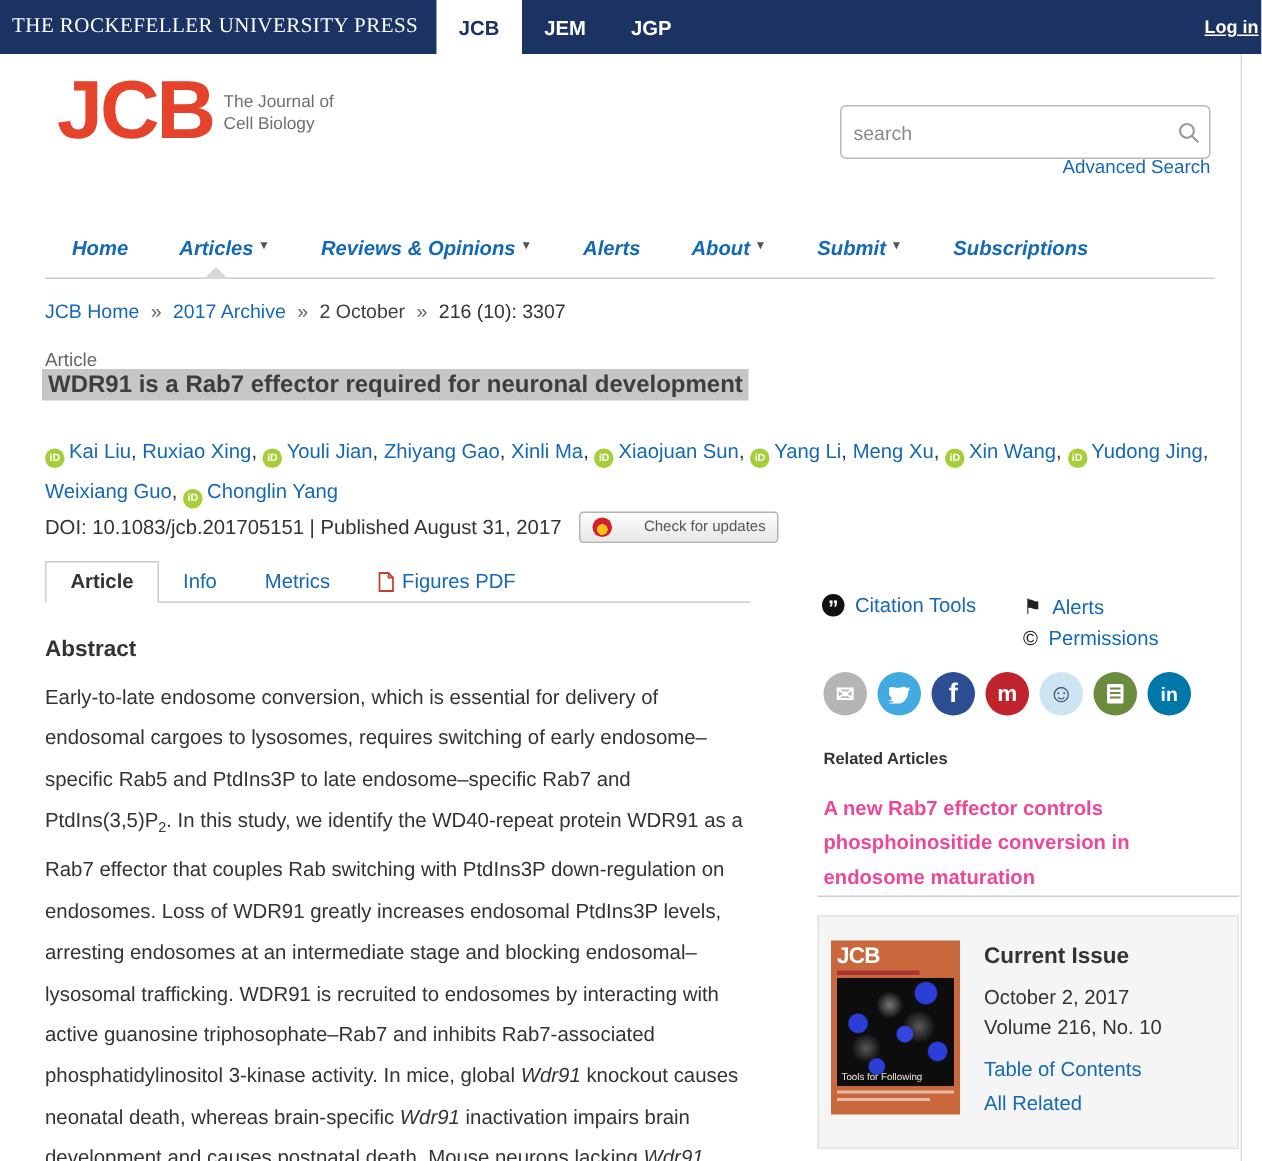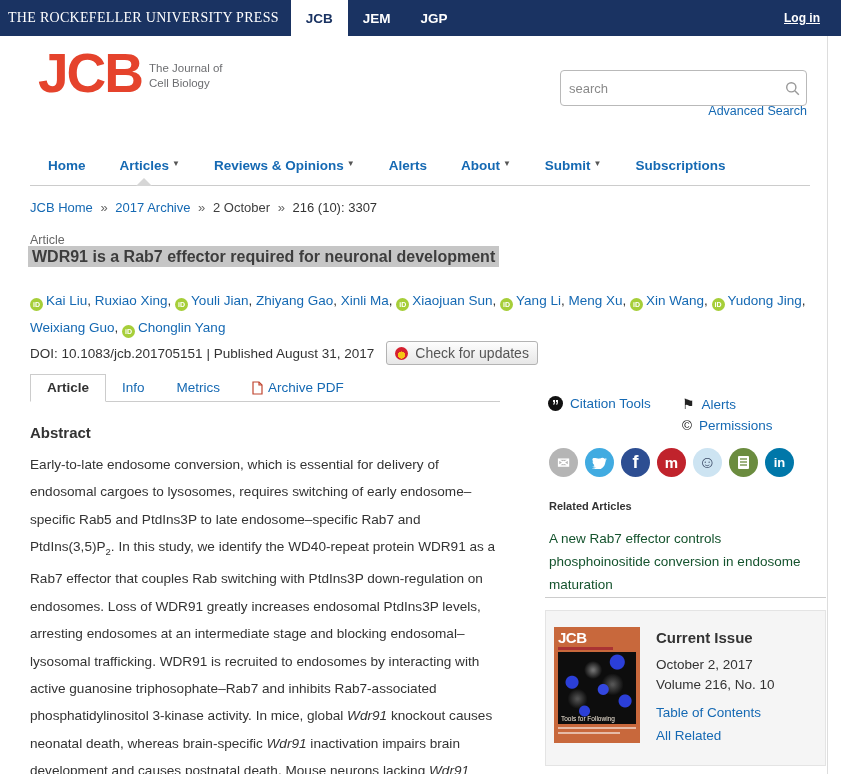--- a/index.html
+++ b/index.html
@@ -9,54 +9,54 @@
     font-family:"Liberation Sans", sans-serif;
   }
   a { text-decoration:none; }
 
   
   .topbar { position:absolute; top:0; left:0; width:841px; height:36px; background:#1a3362; display:flex; align-items:stretch; }
   .publisher { font-family:"Liberation Serif", serif; color:#fff; font-size:14px; letter-spacing:.3px; display:flex; align-items:center; padding-left:8px; white-space:nowrap; }
   .journal-tabs { display:flex; margin-left:12px; }
   .journal-tab { color:#fff; font-weight:bold; font-size:13.5px; padding:0 15px; display:flex; align-items:center; cursor:pointer; }
   .journal-tab.active { background:#fff; color:#1a3362; }
-  .login { margin-left:auto; display:flex; align-items:center; padding-right:21px; }
+  .login { margin-left:auto; display:flex; align-items:center; padding-right:2px; }
   .login a { color:#fff; font-weight:bold; font-size:12px; text-decoration:underline; }
 
   
   .logo { position:absolute; left:38px; top:46px; color:#e5432c; font-size:55px; font-weight:bold; letter-spacing:-2px; line-height:1; }
   .tagline { position:absolute; left:149px; top:61px; font-size:11.5px; color:#6d6e71; line-height:1.3; }
   .search-box { position:absolute; left:560px; top:70px; width:247px; height:36px; border:1px solid #b9b9b9; border-radius:4px; display:flex; align-items:center; padding:0 6px 0 8px; background:#fff; }
   .search-box input { border:none; outline:none; flex:1; font-size:13px; color:#333; font-family:"Liberation Sans", sans-serif; }
   .search-box input::placeholder { color:#8a8a8a; opacity:1; }
   .advanced { position:absolute; left:560px; top:104px; width:247px; text-align:right; font-size:12.5px; }
   .advanced a { color:#1569b3; }
 
   
-  .nav { position:absolute; left:48px; top:158px; display:flex; gap:34px; }
+  .nav { position:absolute; left:48px; top:158px; display:flex; gap:34px;font-style:italic; }
   .nav-item { color:#1569b3; font-weight:bold; font-size:13.5px; cursor:pointer; white-space:nowrap; }
   .nav-caret { color:#555; font-size:8px; vertical-align:4px; margin-left:3px; }
   .nav-line { position:absolute; left:30px; top:185px; width:780px; border-top:1px solid #ccc; }
   .nav-notch { position:absolute; left:136px; top:178px; width:0; height:0; border-left:8px solid transparent; border-right:8px solid transparent; border-bottom:8px solid #d6d6d6; }
 
   
   .breadcrumb { position:absolute; left:30px; top:200px; font-size:13px; }
   .breadcrumb a { color:#1569b3; }
   .crumb-sep { color:#666; margin:0 4px; }
   .crumb-current { color:#333; }
 
   
   .kicker { position:absolute; left:30px; top:233px; font-size:12.5px; color:#666; }
   .title { position:absolute; left:28px; top:248px; font-size:16px; font-weight:bold; color:#3d3d3d; }
   .title span { background:#c6c6c6; padding:2px 4px; }
   .authors { position:absolute; left:30px; top:287px; width:790px; font-size:13.5px; line-height:27px; }
   .authors a { color:#1569b3; }
   .orcid { display:inline-block; width:13px; height:13px; border-radius:50%; background:#a6ce39; color:#fff; font-size:7px; font-weight:bold; text-align:center; line-height:13px; margin-right:3px; vertical-align:-2px; cursor:pointer; }
   .doi-row { position:absolute; left:30px; top:341px; display:flex; align-items:center; gap:12px; font-size:13.5px; color:#333; }
-  .check-btn { border:1px solid #b3b3b3; border-radius:3px; background:linear-gradient(#fdfdfd,#e7e7e7); font-size:14px; color:#555; display:flex; align-items:center; gap:7px; padding:3px 8px; cursor:pointer; }
+  .check-btn { border:1px solid #b3b3b3; border-radius:3px; background:linear-gradient(#fdfdfd,#e7e7e7); font-size:10px; color:#555; display:flex; align-items:center; gap:21px; padding:3px 8px; cursor:pointer; }
   .cross-icon { width:13px; height:13px; border-radius:50%; background:radial-gradient(circle at 50% 62%, #f6c513 0 34%, #d5202f 35%); }
 
   
   .tabbar { position:absolute; left:30px; top:374px; width:470px; display:flex; align-items:flex-end; border-bottom:1px solid #ccc; }
   .tab { font-size:13.5px; color:#1569b3; padding:5px 16px 6px; cursor:pointer; display:flex; align-items:center; gap:5px; white-space:nowrap; }
   .tab.active { border:1px solid #ccc; border-bottom:1px solid #fff; margin-bottom:-1px; background:#fff; color:#333; font-weight:bold; }
   .tab .pdficon { display:inline-flex; }
 
   
   .abstract-h { position:absolute; left:30px; top:424px; font-size:15px; font-weight:bold; color:#333; }
@@ -70,21 +70,21 @@
   .tool-alerts { left:682px; top:396px; }
   .tool-permissions { left:682px; top:418px; }
   .quote-badge { width:15px; height:15px; border-radius:50%; background:#111; color:#fff; font-size:14px; line-height:19px; text-align:center; font-weight:bold; }
   .flag-glyph { color:#222; font-size:14px; }
   .copy-glyph { color:#111; font-size:13.5px; }
 
   .share { position:absolute; left:549px; top:448px; display:flex; gap:7px; }
   .share-btn { width:29px; height:29px; border-radius:50%; display:flex; align-items:center; justify-content:center; color:#fff; font-weight:bold; cursor:pointer; }
 
   .related-h { position:absolute; left:549px; top:500px; font-size:11px; font-weight:bold; color:#333; }
-  .related-link { position:absolute; left:549px; top:527px; width:268px; font-size:13.5px; font-weight:normal; color:#14532d; line-height:23px; cursor:pointer; }
+  .related-link { position:absolute; left:549px; top:527px; width:268px; font-size:13.5px; font-weight:bold; color:#ec4899; line-height:23px; cursor:pointer; }
 
   .sidebar-divider { position:absolute; left:545px; top:597px; width:281px; border-top:1px solid #ccc; }
 
   .issue-box { position:absolute; left:545px; top:610px; width:281px; height:156px; background:#f5f5f5; border:1px solid #e4e4e4; }
   .cover { position:absolute; left:8px; top:16px; width:86px; height:116px; background:#c8683c; padding:3px 4px; cursor:pointer; }
   .cover-logo { color:#fff; font-weight:bold; font-size:15px; line-height:1.05; letter-spacing:-.5px; }
   .cover-bar { height:3px; background:#a33; margin:1px 0 2px; width:70%; }
   .cover-img { height:72px; background-color:#0d0d0d;
     background-image:
       radial-gradient(circle at 76% 14%, #2b3fd8 0 7px, transparent 8px),
@@ -176,21 +176,21 @@
     <div class="tab">
       <span>Metrics</span>
     </div>
     <div class="tab">
       <span class="pdficon">
         <svg width="11" height="14" viewBox="0 0 11 14">
           <path d="M1 1h6l3 3v9H1z" fill="none" stroke="#c0452f" stroke-width="1.2"></path>
           <path d="M7 1v3h3" fill="none" stroke="#c0452f" stroke-width="1.2"></path>
         </svg>
       </span>
-      <span>Archive PDF</span>
+      <span>Figures PDF</span>
     </div>
   </div>
 
 <div class="abstract-h">Abstract</div>
 <div class="abstract-p"><span>Early-to-late endosome conversion, which is essential for delivery of endosomal cargoes to lysosomes, requires switching of early endosome–specific Rab5 and PtdIns3P to late endosome–specific Rab7 and PtdIns(3,5)P</span><sub>2</sub><span>. In this study, we identify the WD40-repeat protein WDR91 as a Rab7 effector that couples Rab switching with PtdIns3P down-regulation on endosomes. Loss of WDR91 greatly increases endosomal PtdIns3P levels, arresting endosomes at an intermediate stage and blocking endosomal–lysosomal trafficking. WDR91 is recruited to endosomes by interacting with active guanosine triphosophate–Rab7 and inhibits Rab7-associated phosphatidylinositol 3-kinase activity. In mice, global </span><i>Wdr91</i><span> knockout causes neonatal death, whereas brain-specific </span><i>Wdr91</i><span> inactivation impairs brain development and causes postnatal death. Mouse neurons lacking </span><i>Wdr91</i></div>
 
 <div class="tool tool-citation">
   <span class="quote-badge">”</span>
   <a href="#">Citation Tools</a>
 </div>

